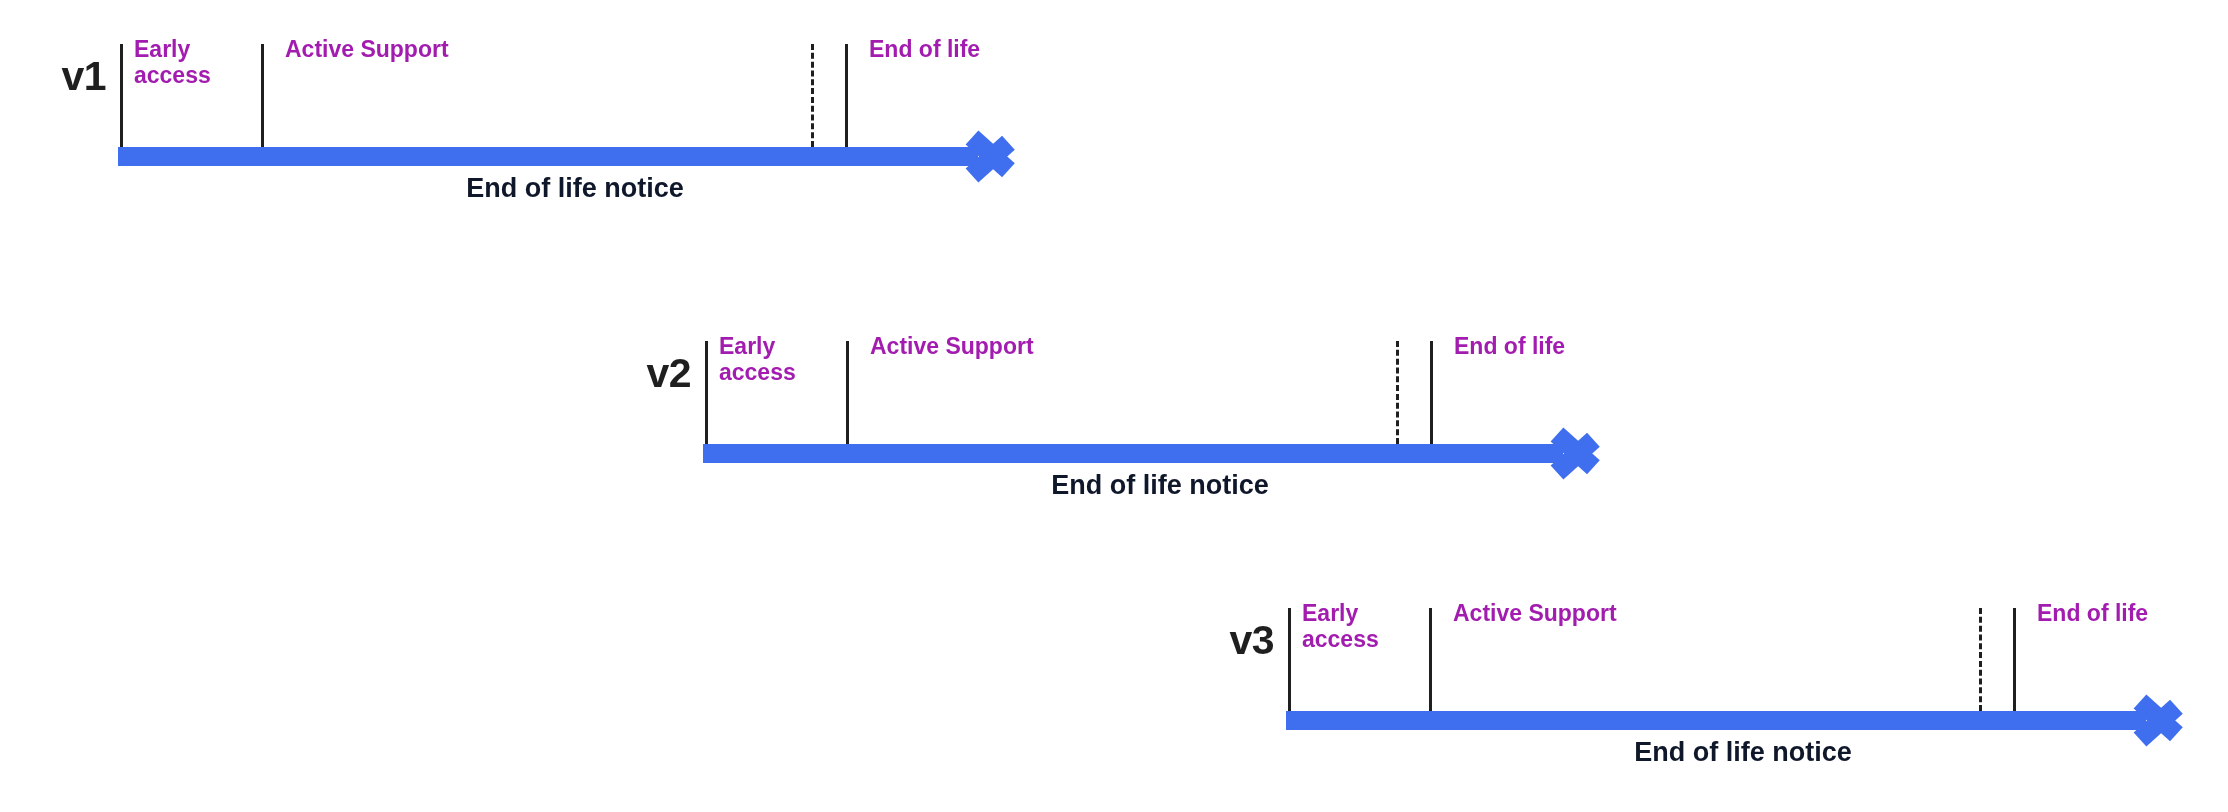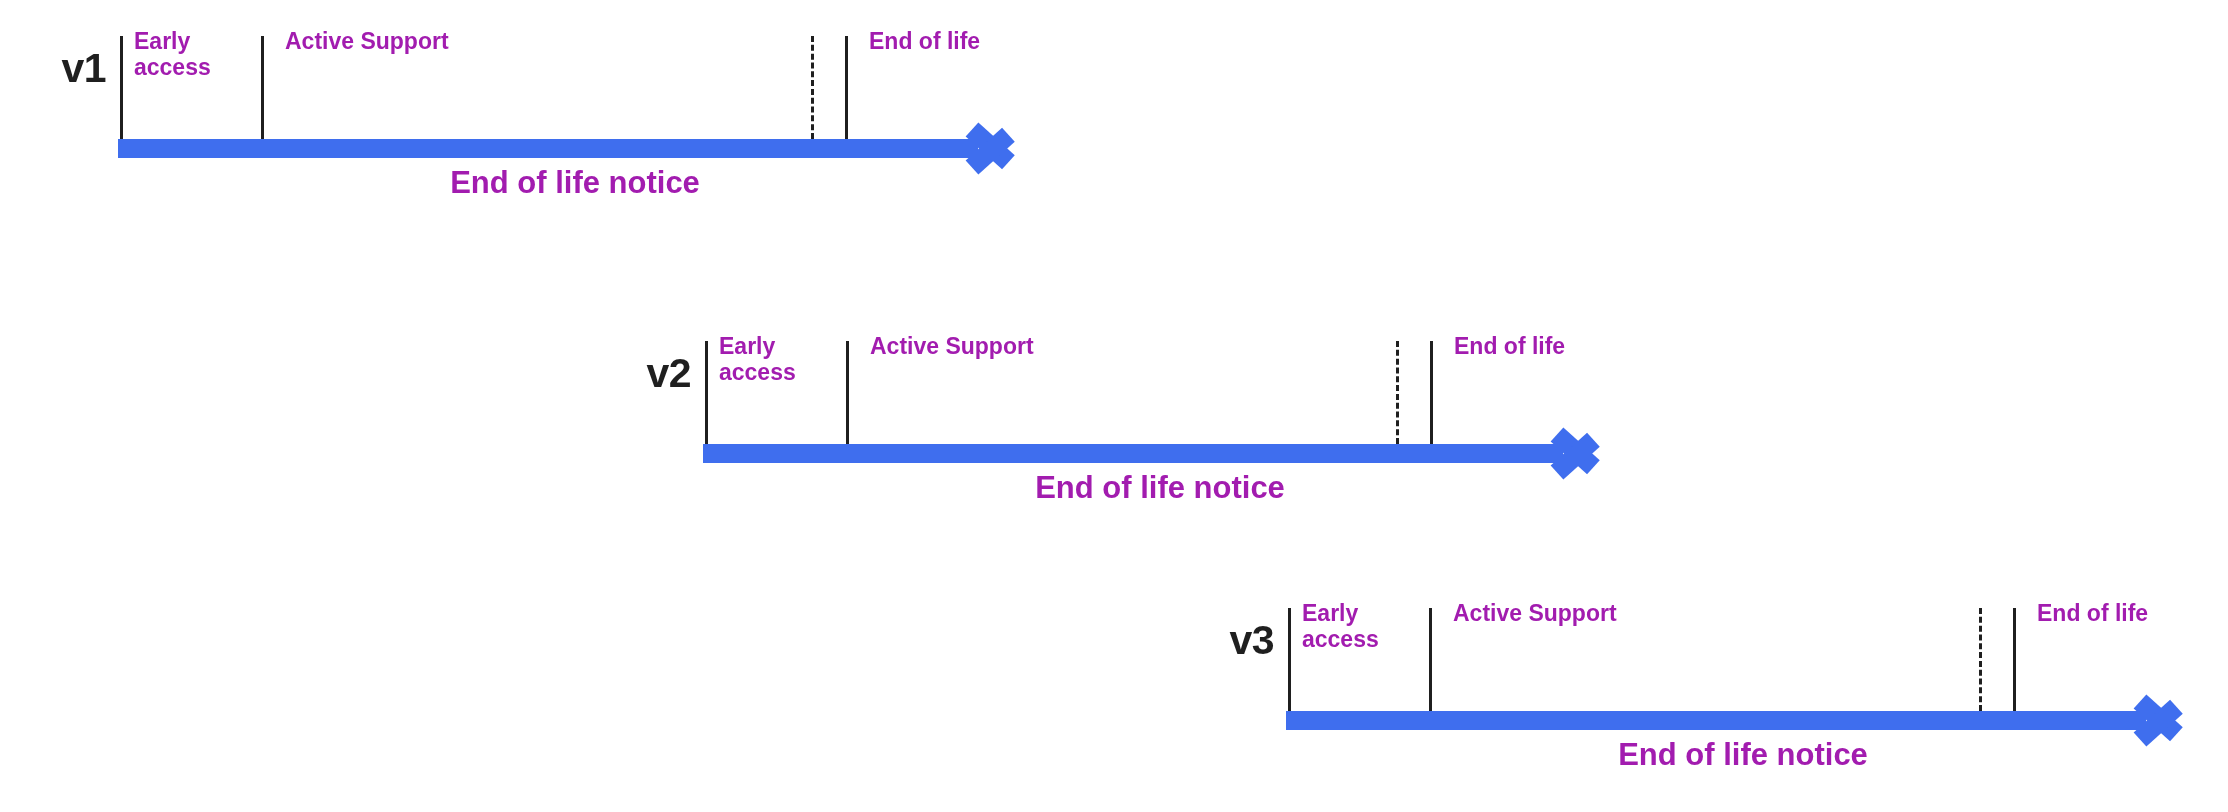--- a/index.html
+++ b/index.html
@@ -109,33 +109,33 @@
   .arrow-head::after {
     bottom: 8px;
     transform-origin: left center;
     transform: rotate(-42deg);
   }
 
   
   .notice-label {
     position: absolute;
     top: 157px;
-    font-size: 31px;
+    font-size: 27px;
     font-weight: bold;
     line-height: 1.15;
-    color: #a21caf;
+    color: #0f172a;
     white-space: nowrap;
   }
 </style>
 </head>
 <body>
 
 <div id="diagram">
 
-  <div class="timeline-row" style="left:20px; top:8px; width:1080px;text-decoration:underline;">
+  <div class="timeline-row" style="left:20px; top:16px; width:1080px;text-decoration:underline;">
     <div class="version-label">v1</div>
     <div class="track" style="width:960px;">
 
       <div class="tick" style="left:0px;"></div>
       <div class="tick" style="left:141px;"></div>
       <div class="tick dashed" style="left:691px;"></div>
       <div class="tick" style="left:725px;"></div>
 
       <div class="phase-label" style="left:14px; width:120px;">Early
 access</div>

